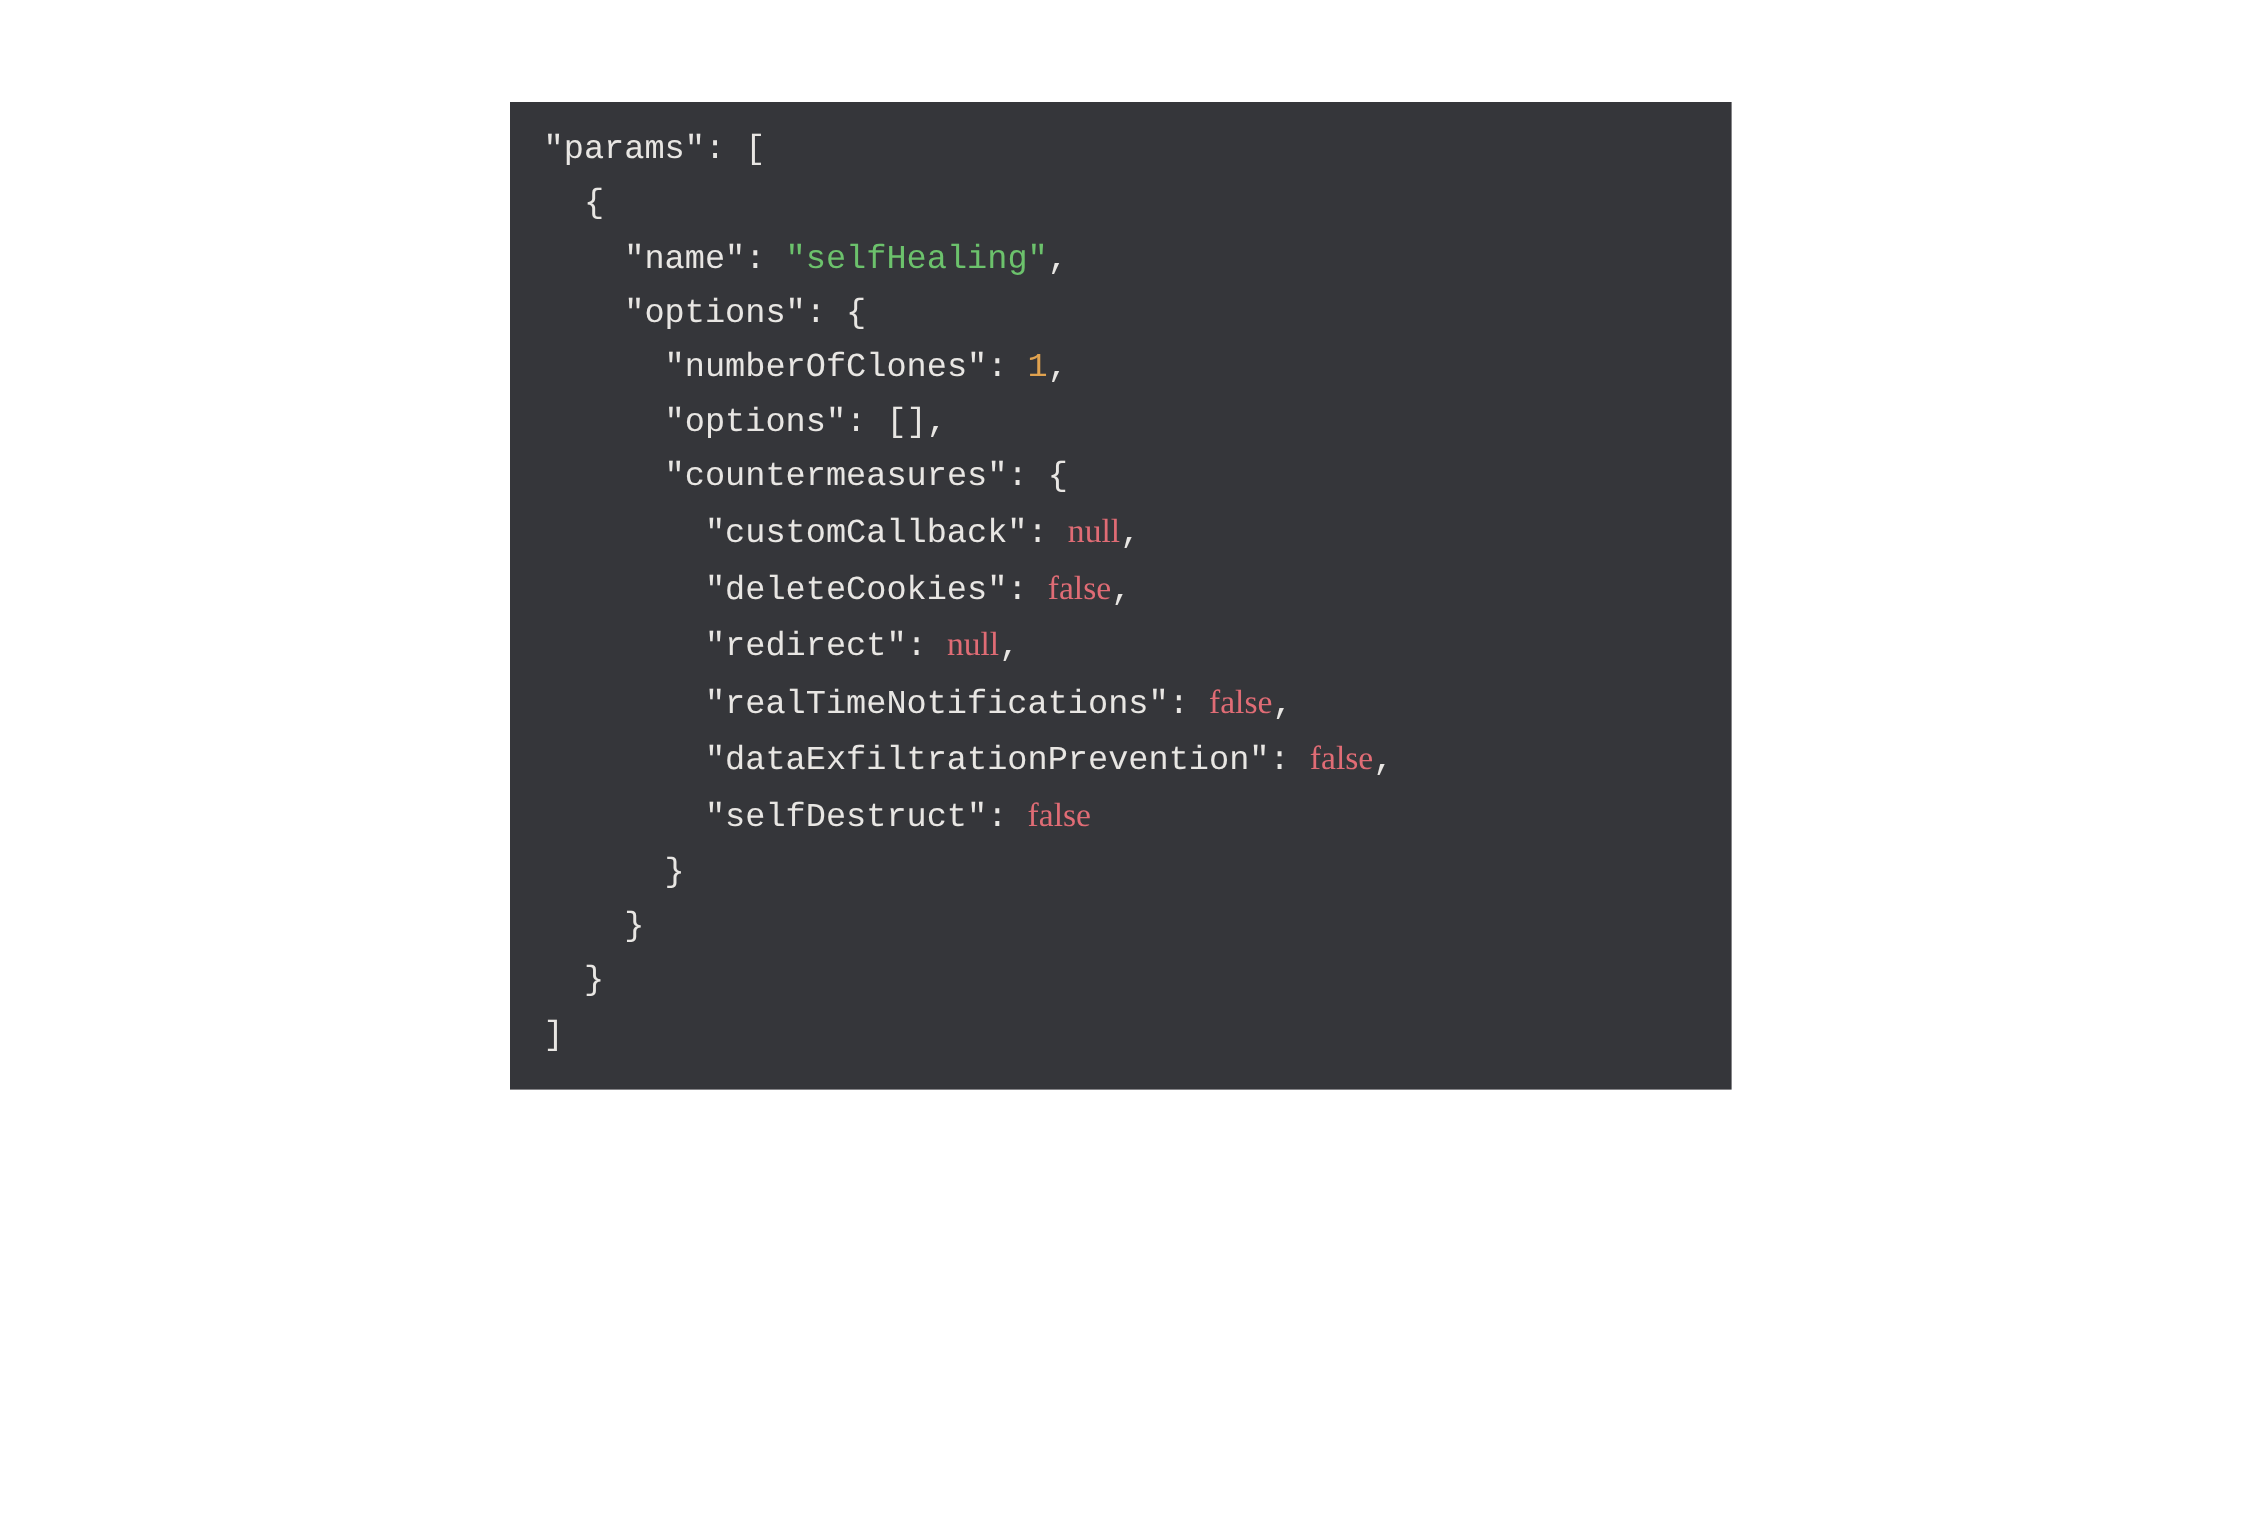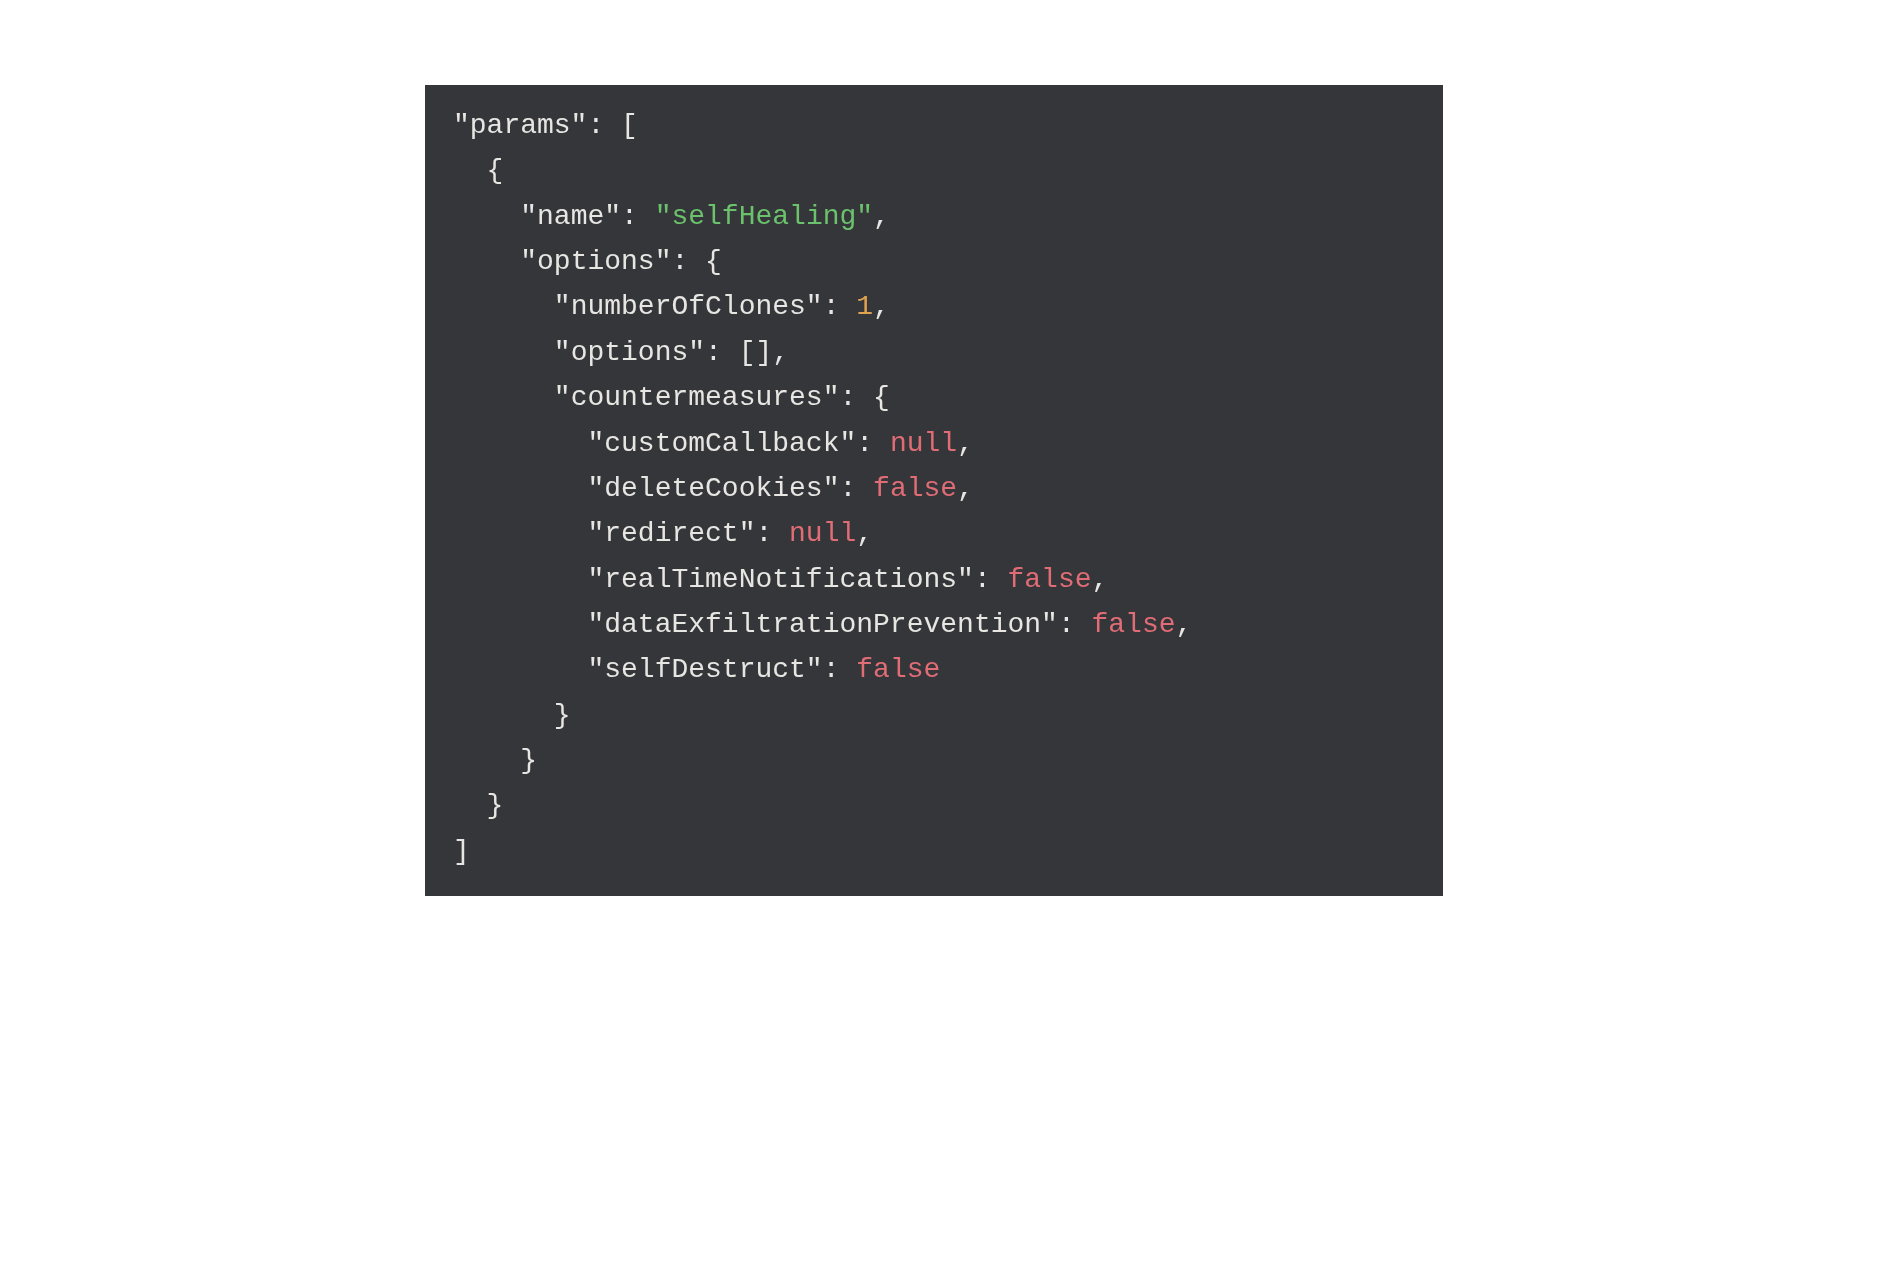--- a/index.html
+++ b/index.html
@@ -25,21 +25,21 @@
       color: #e8e6e3;
       padding: 18px 28px 22px 28px;
       font-size: 28px;
       line-height: 1.62;
     }
     .line { white-space: pre; }
     .key   { color: #e8e6e3; } 
     .punc  { color: #e8e6e3; }
     .str   { color: #6cc26c; } 
     .num   { color: #e0a24f; } 
-    .kw    { color: #e06c75; } 
+    .kw    { color: #e06c75; font-family: Liberation Serif, serif; } 
   </style>
 </head>
 <body>
 
 <div class="stage">
   <div class="code-block">
 
     <div class="line"><span class="key">"params"</span><span class="punc">: [</span></div>
 
     <div class="line"><span class="punc">  {</span></div>

